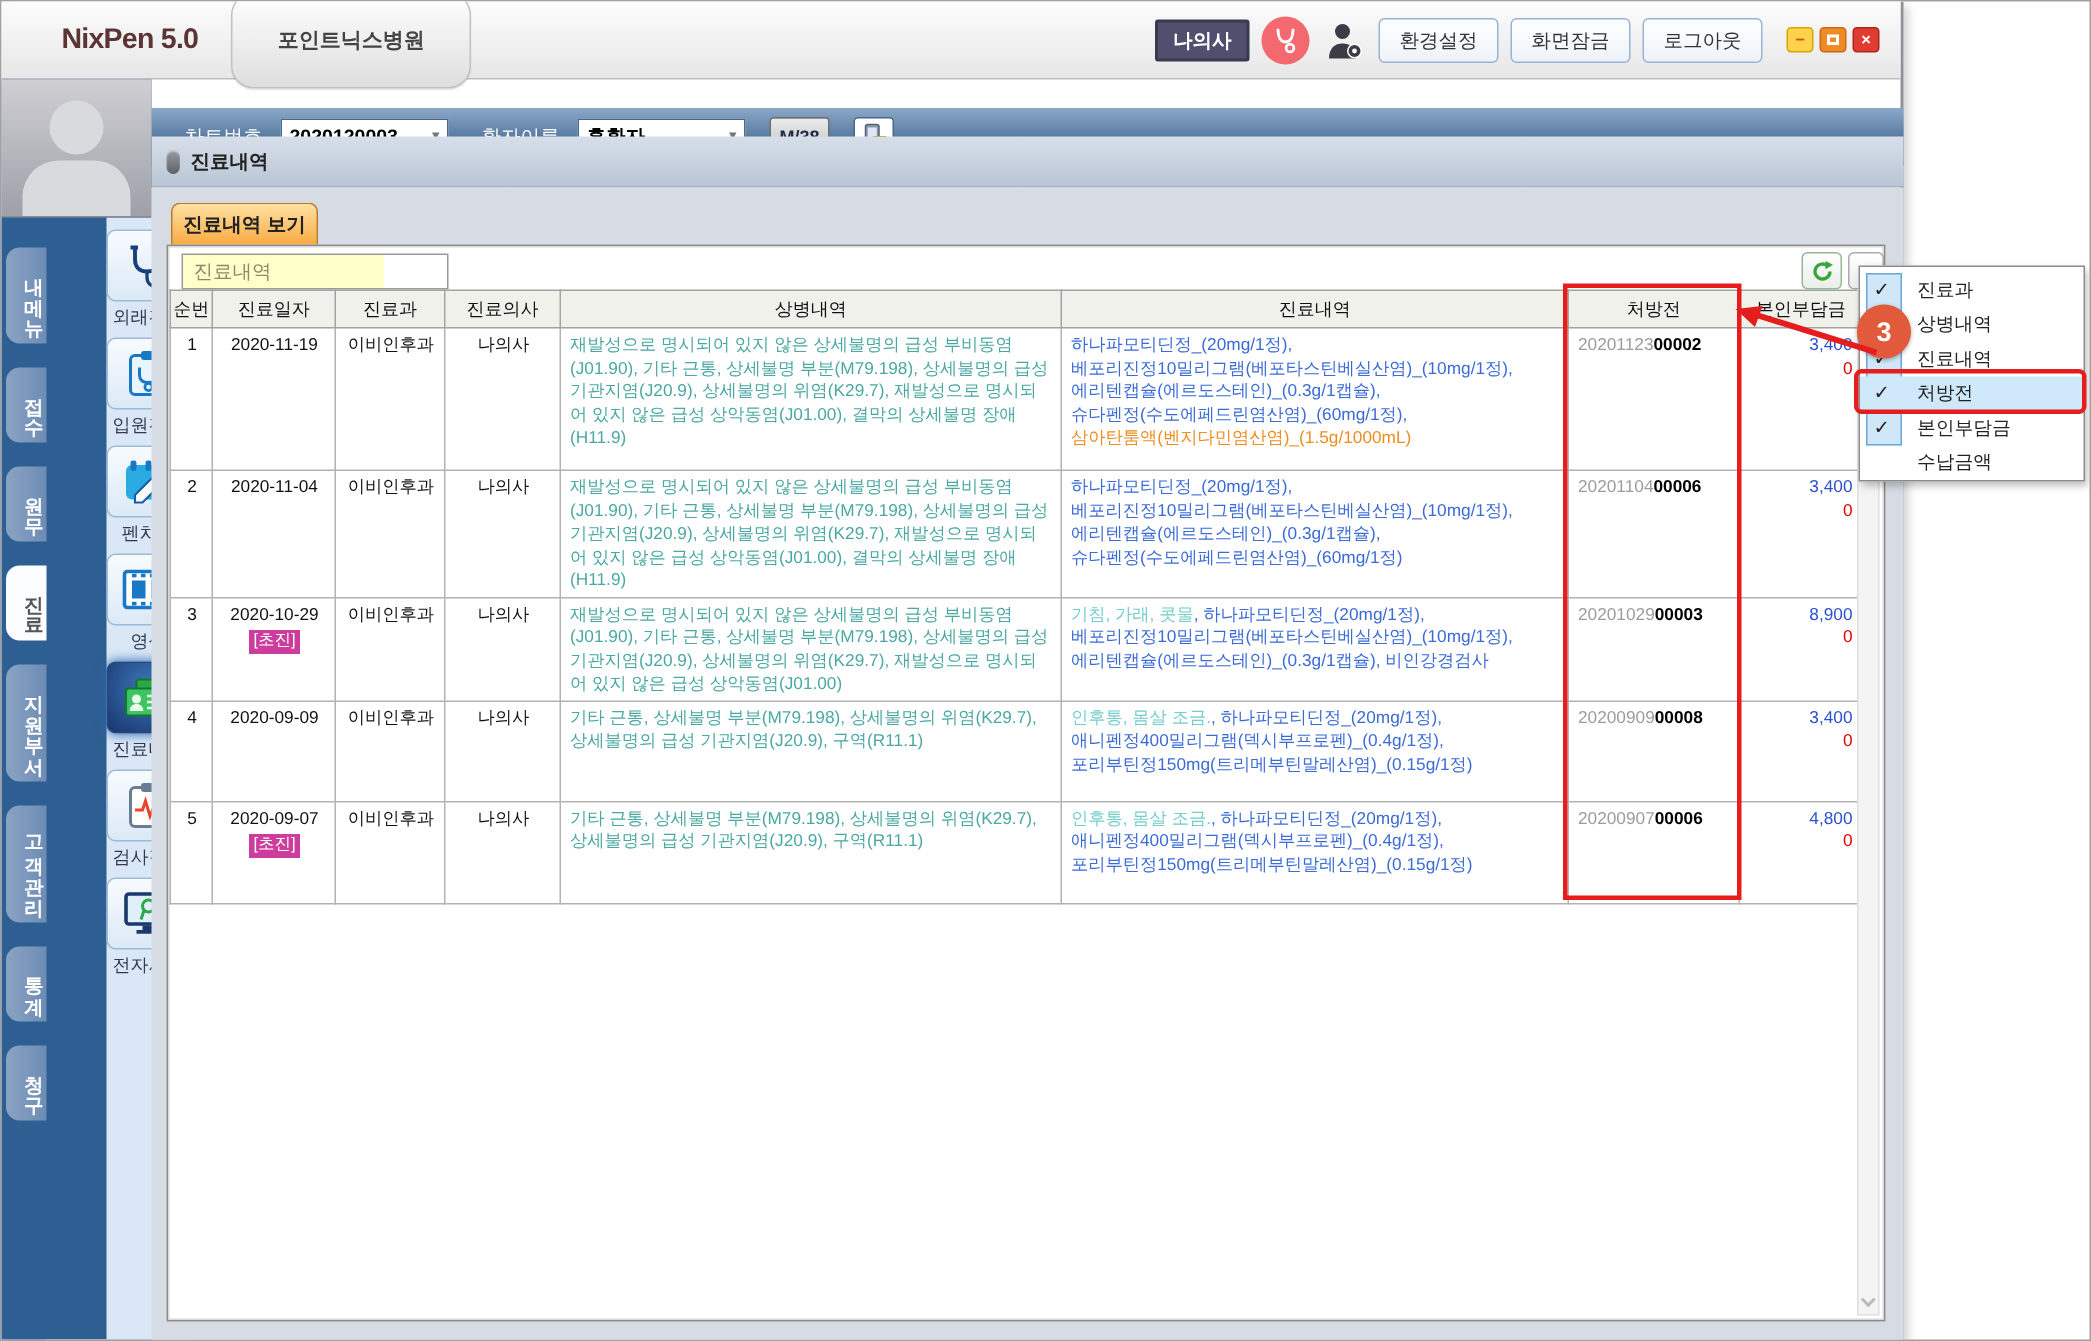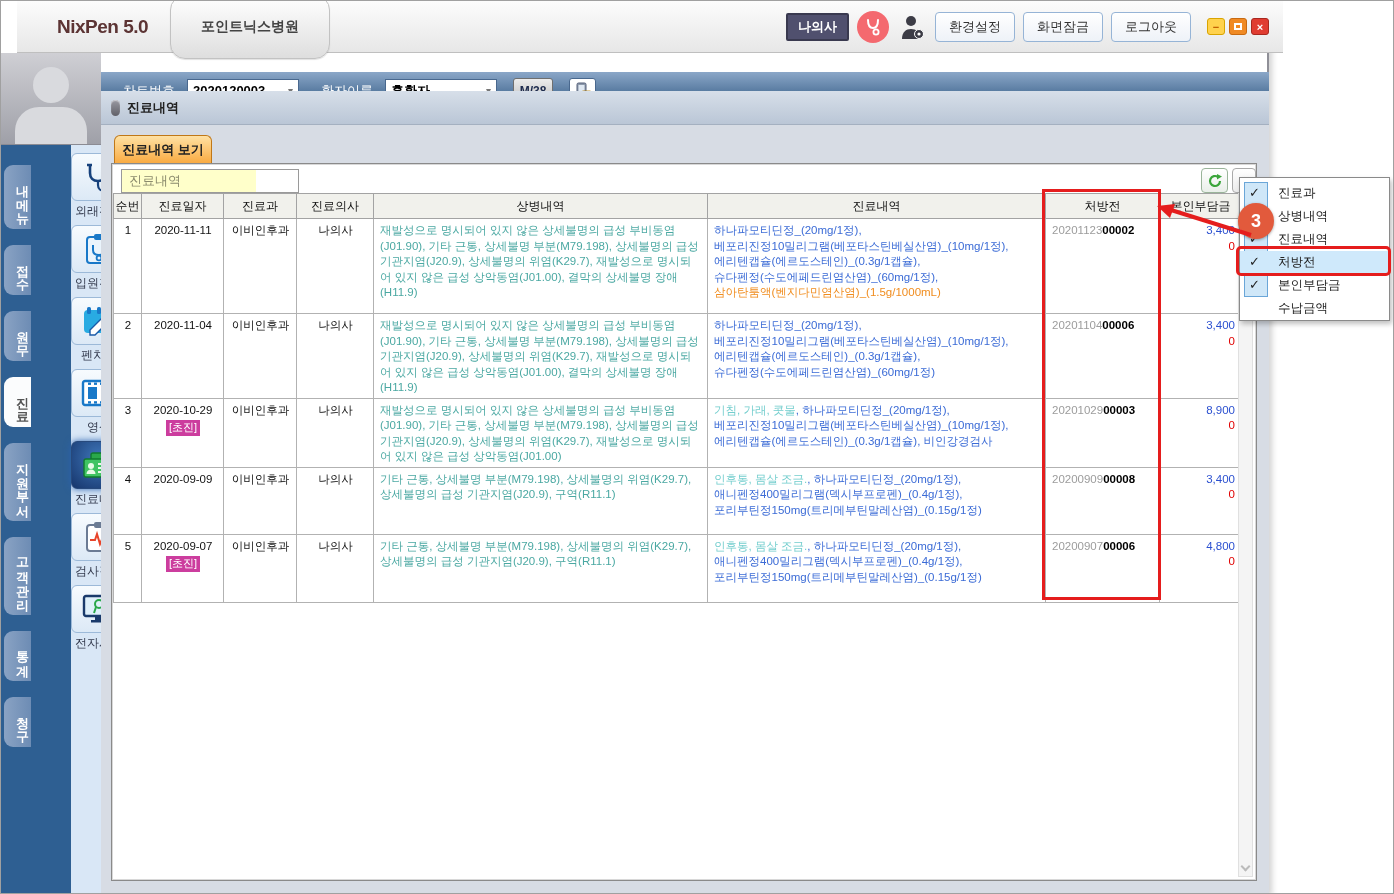--- a/index.html
+++ b/index.html
@@ -5,21 +5,21 @@
   * { margin:0; padding:0; box-sizing:border-box; }
   body { font-family:"Liberation Sans","DejaVu Sans",sans-serif; background:#fff; }
   .stage { position:relative; width:1394px; height:894px; background:#fff;
            border:1px solid #a0a0a0; overflow:hidden; }
 
   
   .app { position:absolute; left:0; top:0; width:1268px; height:892px; background:#fff;
          border-right:2px solid #8f8f97; box-shadow:3px 3px 6px rgba(0,0,0,.18); }
 
   
-  .titlebar { position:absolute; left:16px; top:0; width:100%; height:52px;
+  .titlebar { position:absolute; left:0; top:0; width:100%; height:52px;
               background:linear-gradient(#fcfcfc,#e7e7e7);
               border-bottom:1px solid #bfbfbf; display:flex; align-items:center; padding:0 14px; }
   .logo { font-size:19px; font-weight:bold; color:#5c3434; margin-left:26px; letter-spacing:-0.5px; }
   .hospital-badge { margin-left:22px; padding:22px 30px; border-radius:15px; font-size:14px; font-weight:bold;
               color:#444; background:linear-gradient(#ffffff,#dedede); border:1px solid #c2c2c2;
               box-shadow:inset 0 1px 0 #fff, 0 1px 1px rgba(0,0,0,.12); }
   .tb-right { margin-left:auto; display:flex; align-items:center; gap:8px; }
   .user-btn { background:#50506e; color:#fff; border:2px solid #39394f; padding:3px 10px;
               font-size:13px; font-weight:bold; border-radius:2px; cursor:pointer; }
   .steth-badge { width:32px; height:32px; border-radius:50%; background:#f4696f;
@@ -357,21 +357,21 @@
                 <th>상병내역</th>
                 <th>진료내역</th>
                 <th>처방전</th>
                 <th>본인부담금</th>
               </tr>
             </thead>
           <tbody>
               <tr style="height: 95px;">
                 <td class="c">1</td>
                 <td class="c">
-                  <div>2020-11-11</div>
+                  <div>2020-11-19</div>
                 </td>
                 <td class="c">이비인후과</td>
                 <td class="c">나의사</td>
                 <td class="diag">재발성으로 명시되어 있지 않은 상세불명의 급성 부비동염(J01.90), 기타 근통, 상세불명 부분(M79.198), 상세불명의 급성 기관지염(J20.9), 상세불명의 위염(K29.7), 재발성으로 명시되어 있지 않은 급성 상악동염(J01.00), 결막의 상세불명 장애(H11.9)</td>
                 <td>
                   <div class="tline"><span class="seg-drug">하나파모티딘정_(20mg/1정),</span></div>
                   <div class="tline"><span class="seg-drug">베포리진정10밀리그램(베포타스틴베실산염)_(10mg/1정),</span></div>
                   <div class="tline"><span class="seg-drug">에리텐캡슐(에르도스테인)_(0.3g/1캡슐),</span></div>
                   <div class="tline"><span class="seg-drug">슈다펜정(수도에페드린염산염)_(60mg/1정),</span></div>
                   <div class="tline"><span class="seg-special">삼아탄툼액(벤지다민염산염)_(1.5g/1000mL)</span></div>

